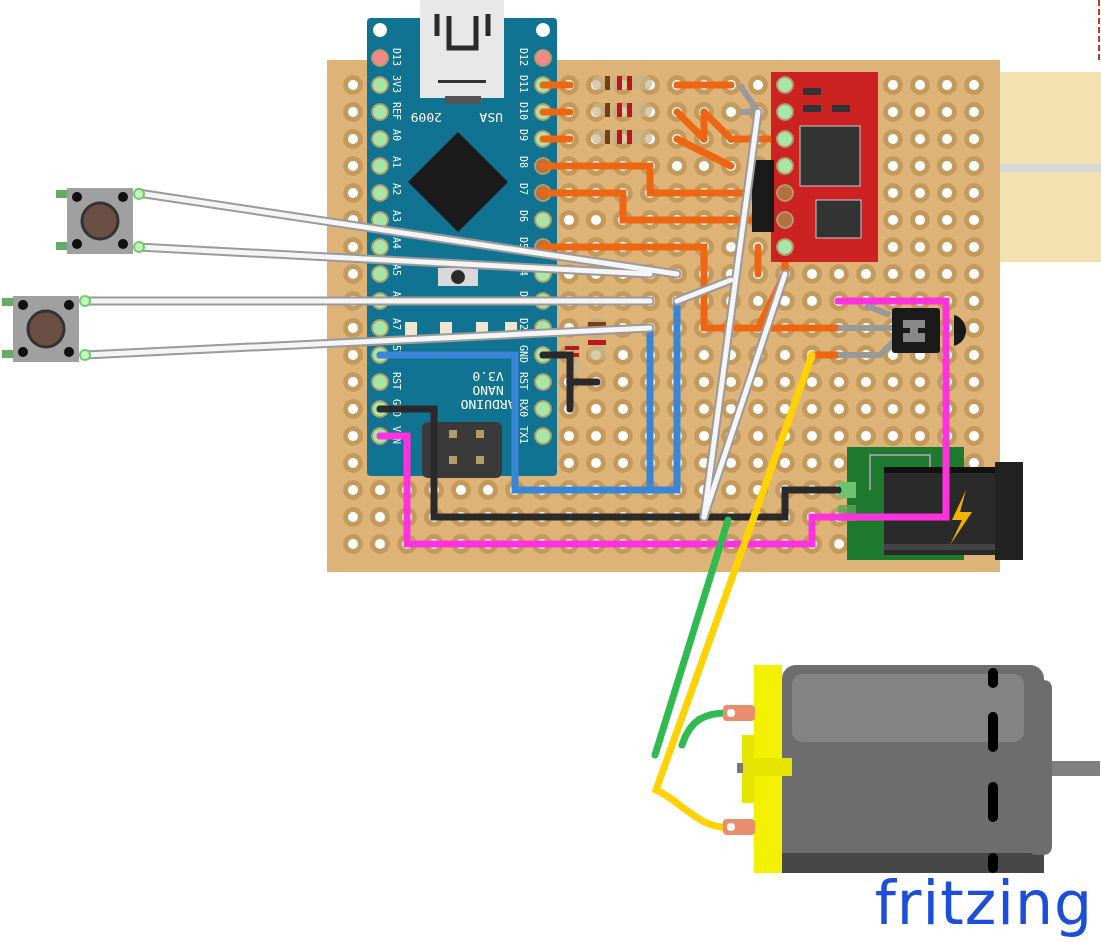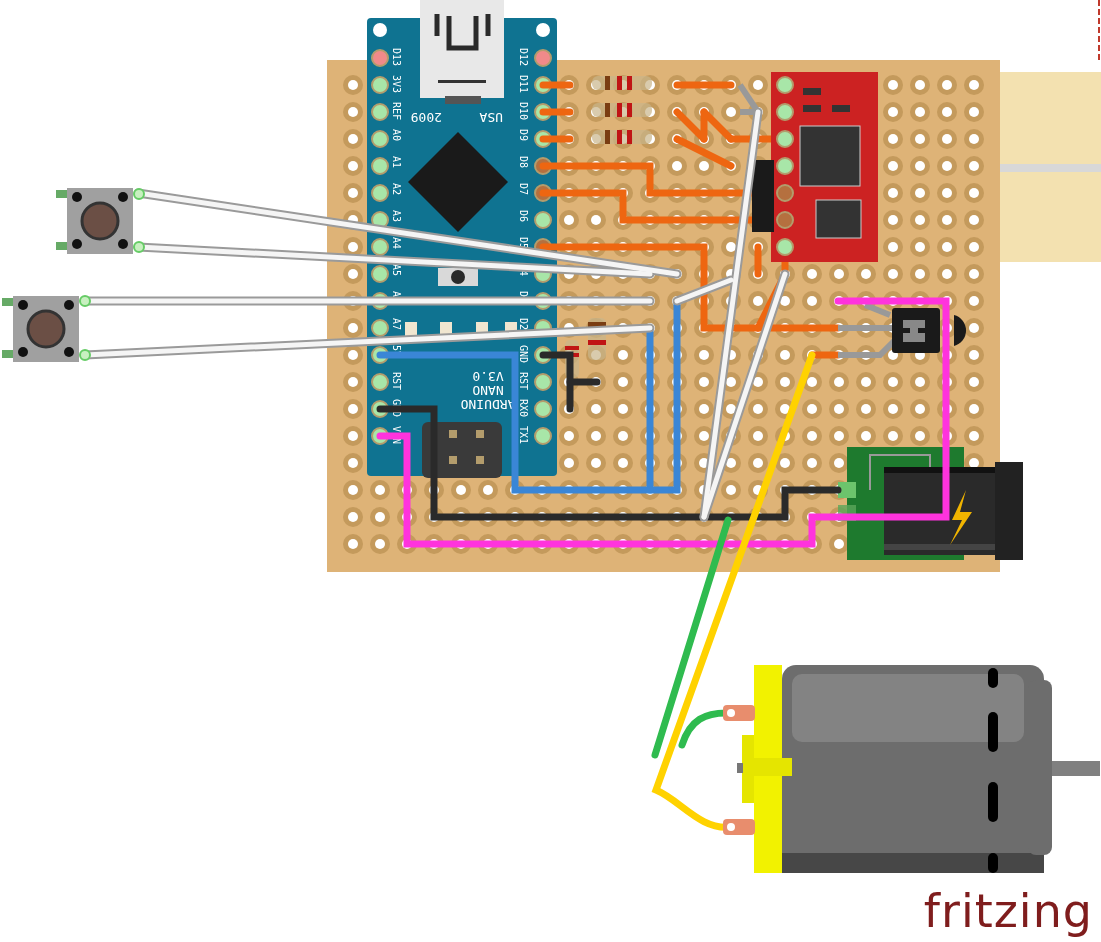--- a/index.html
+++ b/index.html
@@ -1,18 +1,18 @@
 <!DOCTYPE html>
 <html><head>
 <meta charset="utf-8">
 <style>
   html,body{margin:0;padding:0;background:#ffffff;}
   body{width:1101px;height:942px;position:relative;overflow:hidden;font-family:"DejaVu Sans Mono",monospace;}
   #canvas{position:absolute;left:0;top:0;}
-  .logo{position:absolute;right:8px;bottom:4px;font-family:"DejaVu Sans",sans-serif;font-size:46px;color:#7f1d1d;letter-spacing:1px;}
+  .logo{position:absolute;right:8px;bottom:4px;font-family:"DejaVu Sans",sans-serif;font-size:60px;color:#1d4ed8;letter-spacing:1px;}
   .pinlbl{font-family:"DejaVu Sans Mono",monospace;font-size:10px;fill:#ffffff;}
   .boardlbl{font-family:"DejaVu Sans Mono",monospace;font-size:13px;fill:#ffffff;}
 </style>
 </head>
 <body>
 
 <svg id="canvas" width="1101" height="942" viewBox="0 0 1101 942">
 
   <rect x="870" y="72" width="231" height="190" fill="#f3e1b0"></rect>
   <rect x="870" y="164" width="231" height="8" fill="#d8d8d8"></rect>

